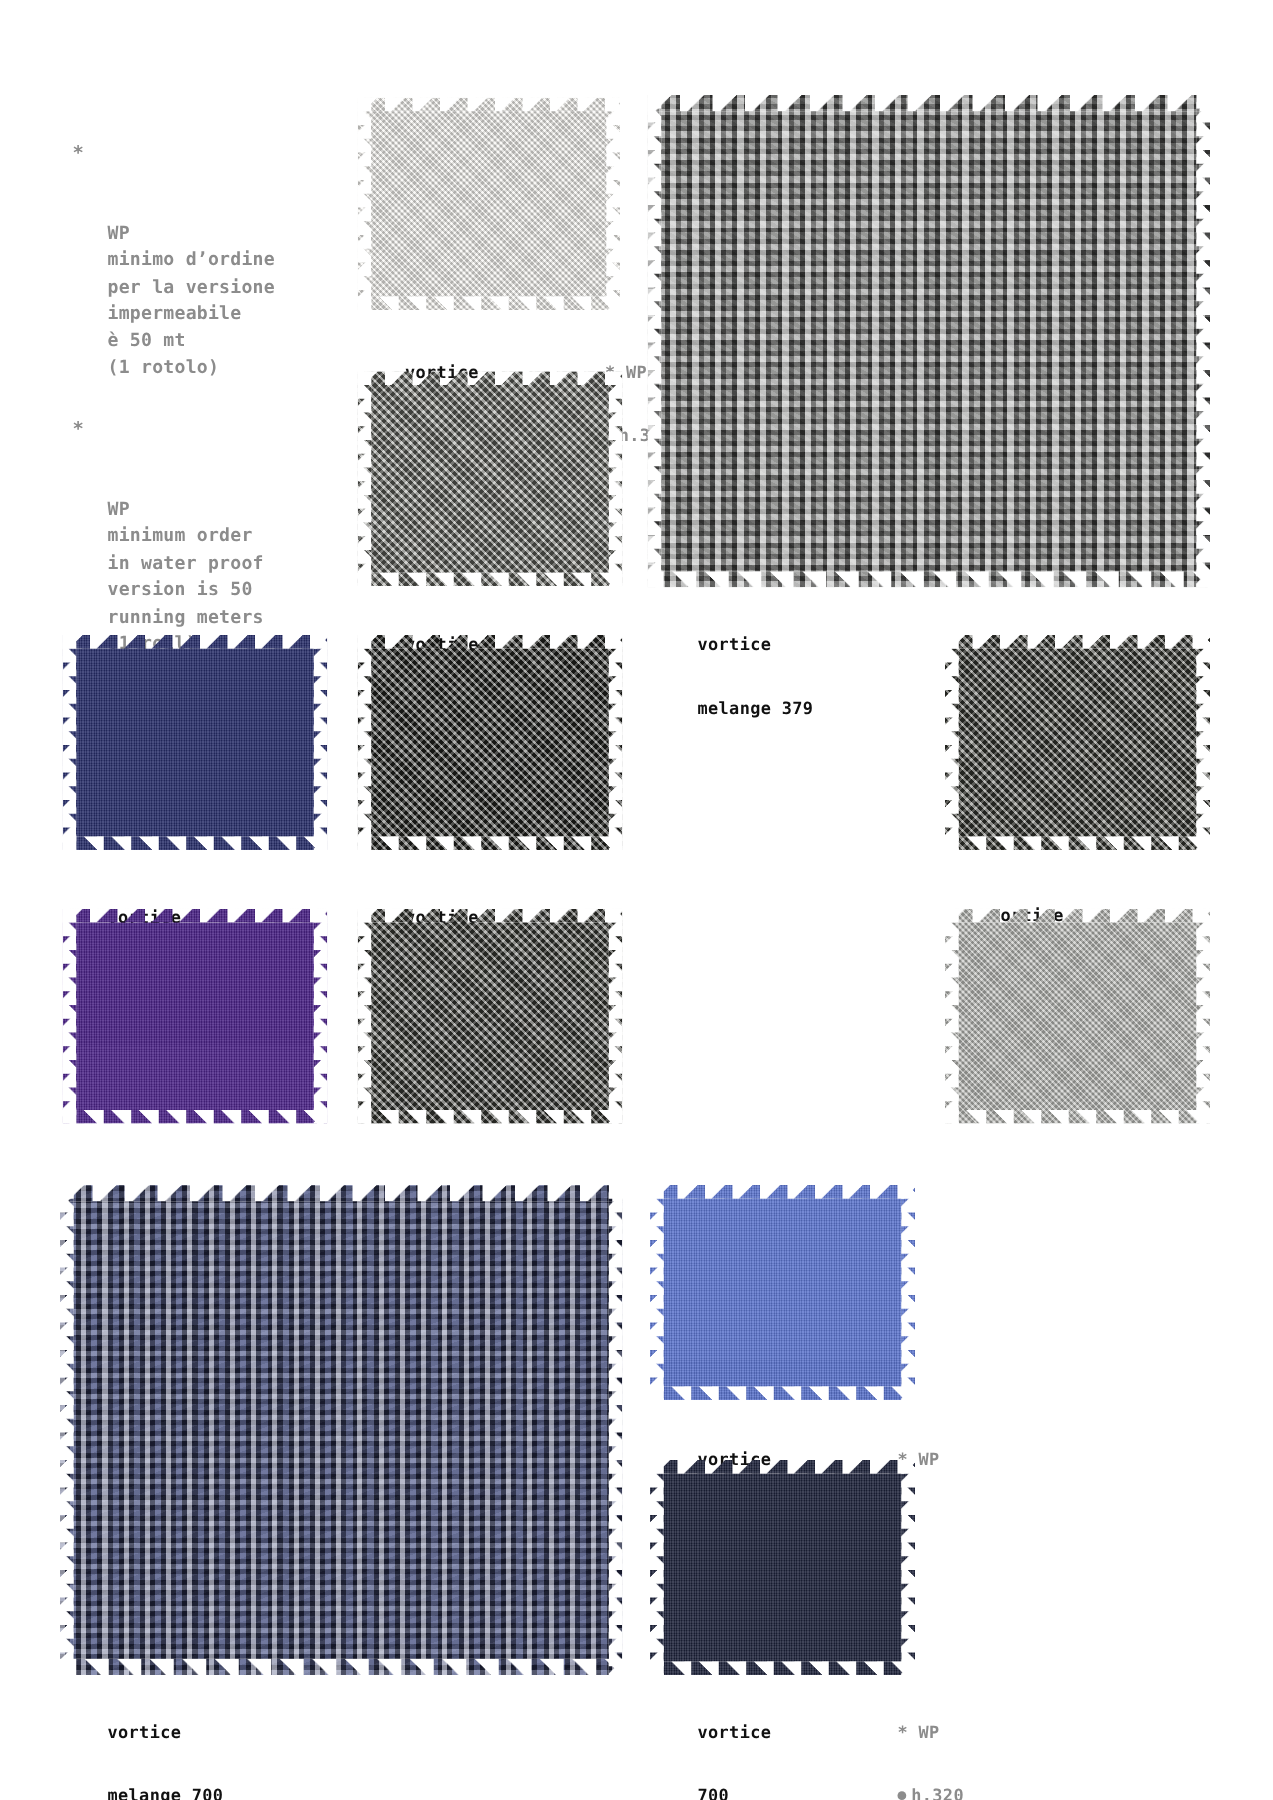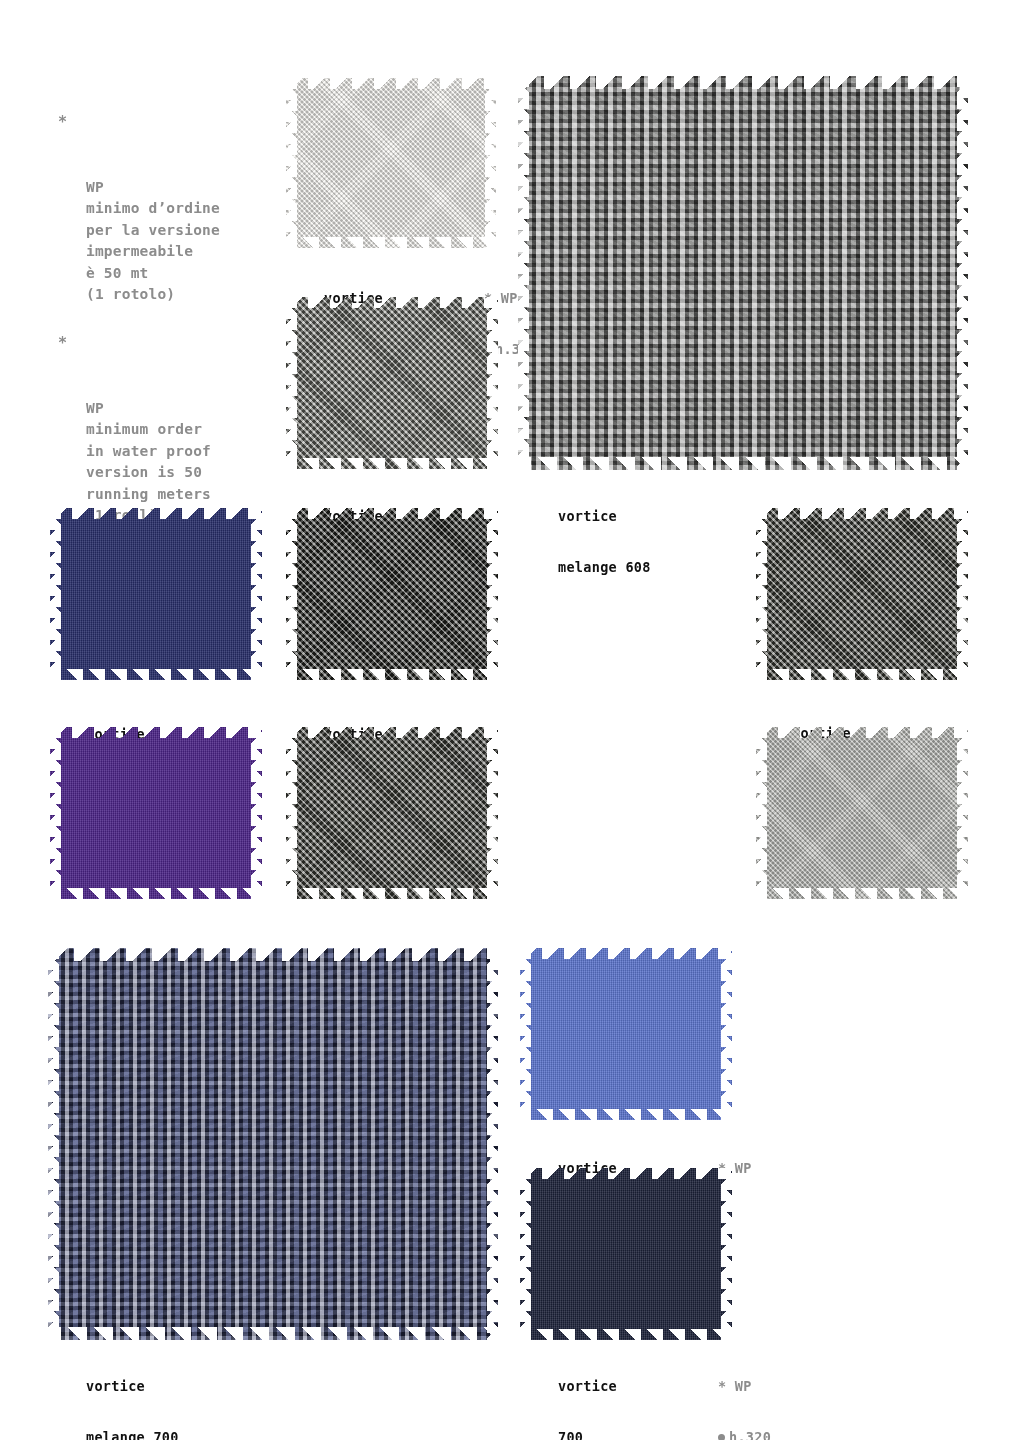--- a/index.html
+++ b/index.html
@@ -200,21 +200,21 @@
     </span>
   </div>
 
   <div class="swatch" style="left:518px; top:76px; width:450px; height:394px;">
     <div class="cloth pinked big tex-basket" style="background-color:#7e7f7d;"></div>
     <div class="sideedge left"></div>
     <div class="sideedge right"></div>
   </div>
   <div class="label" style="left:558px; top:474px;">
     <span class="l1">vortice</span>
-    <span class="l2">melange 608</span>
+    <span class="l2">melange 379</span>
   </div>
 
   <div class="swatch" style="left:286px; top:297px; width:212px; height:172px;">
     <div class="cloth pinked tex-natte" style="background-color:#878881;"></div>
     <div class="sideedge left"></div>
     <div class="sideedge right"></div>
   </div>
   <div class="label" style="left:324px; top:474px;">
     <span class="l1">vortice</span>
     <span class="l2">nattè 702</span>

